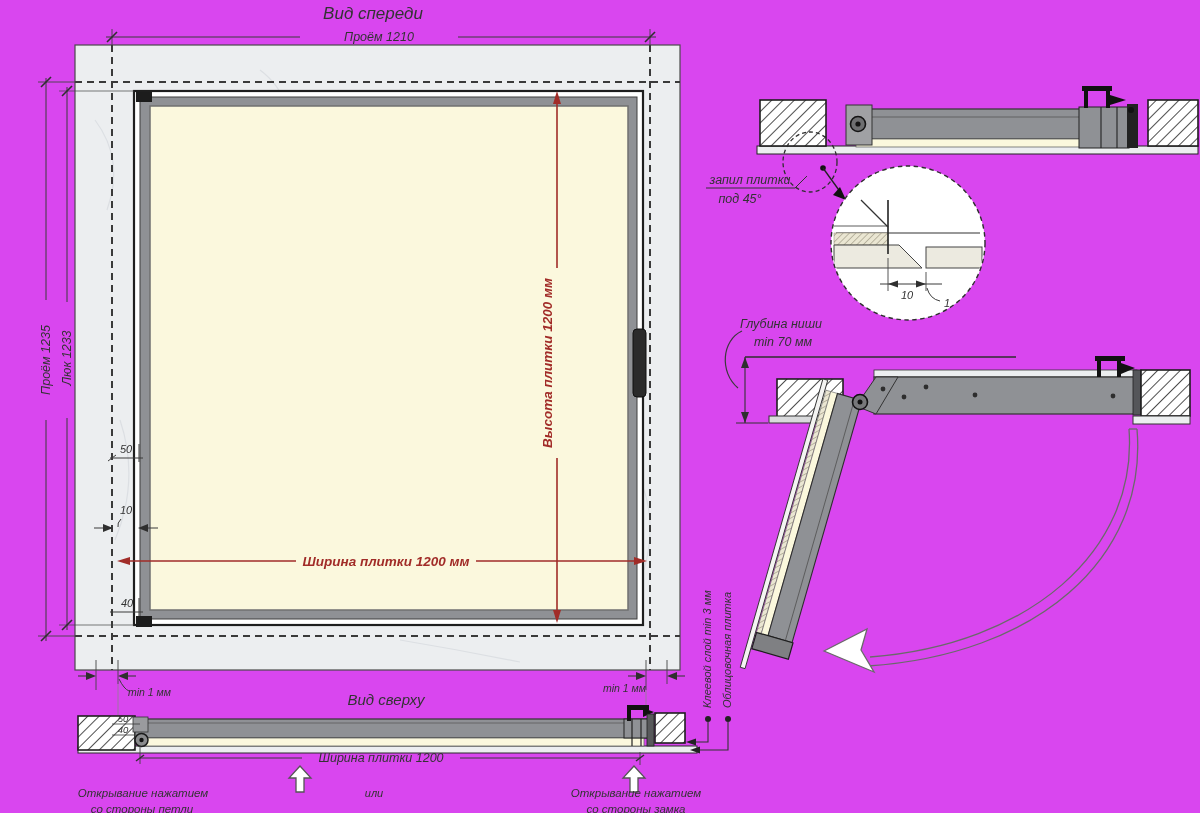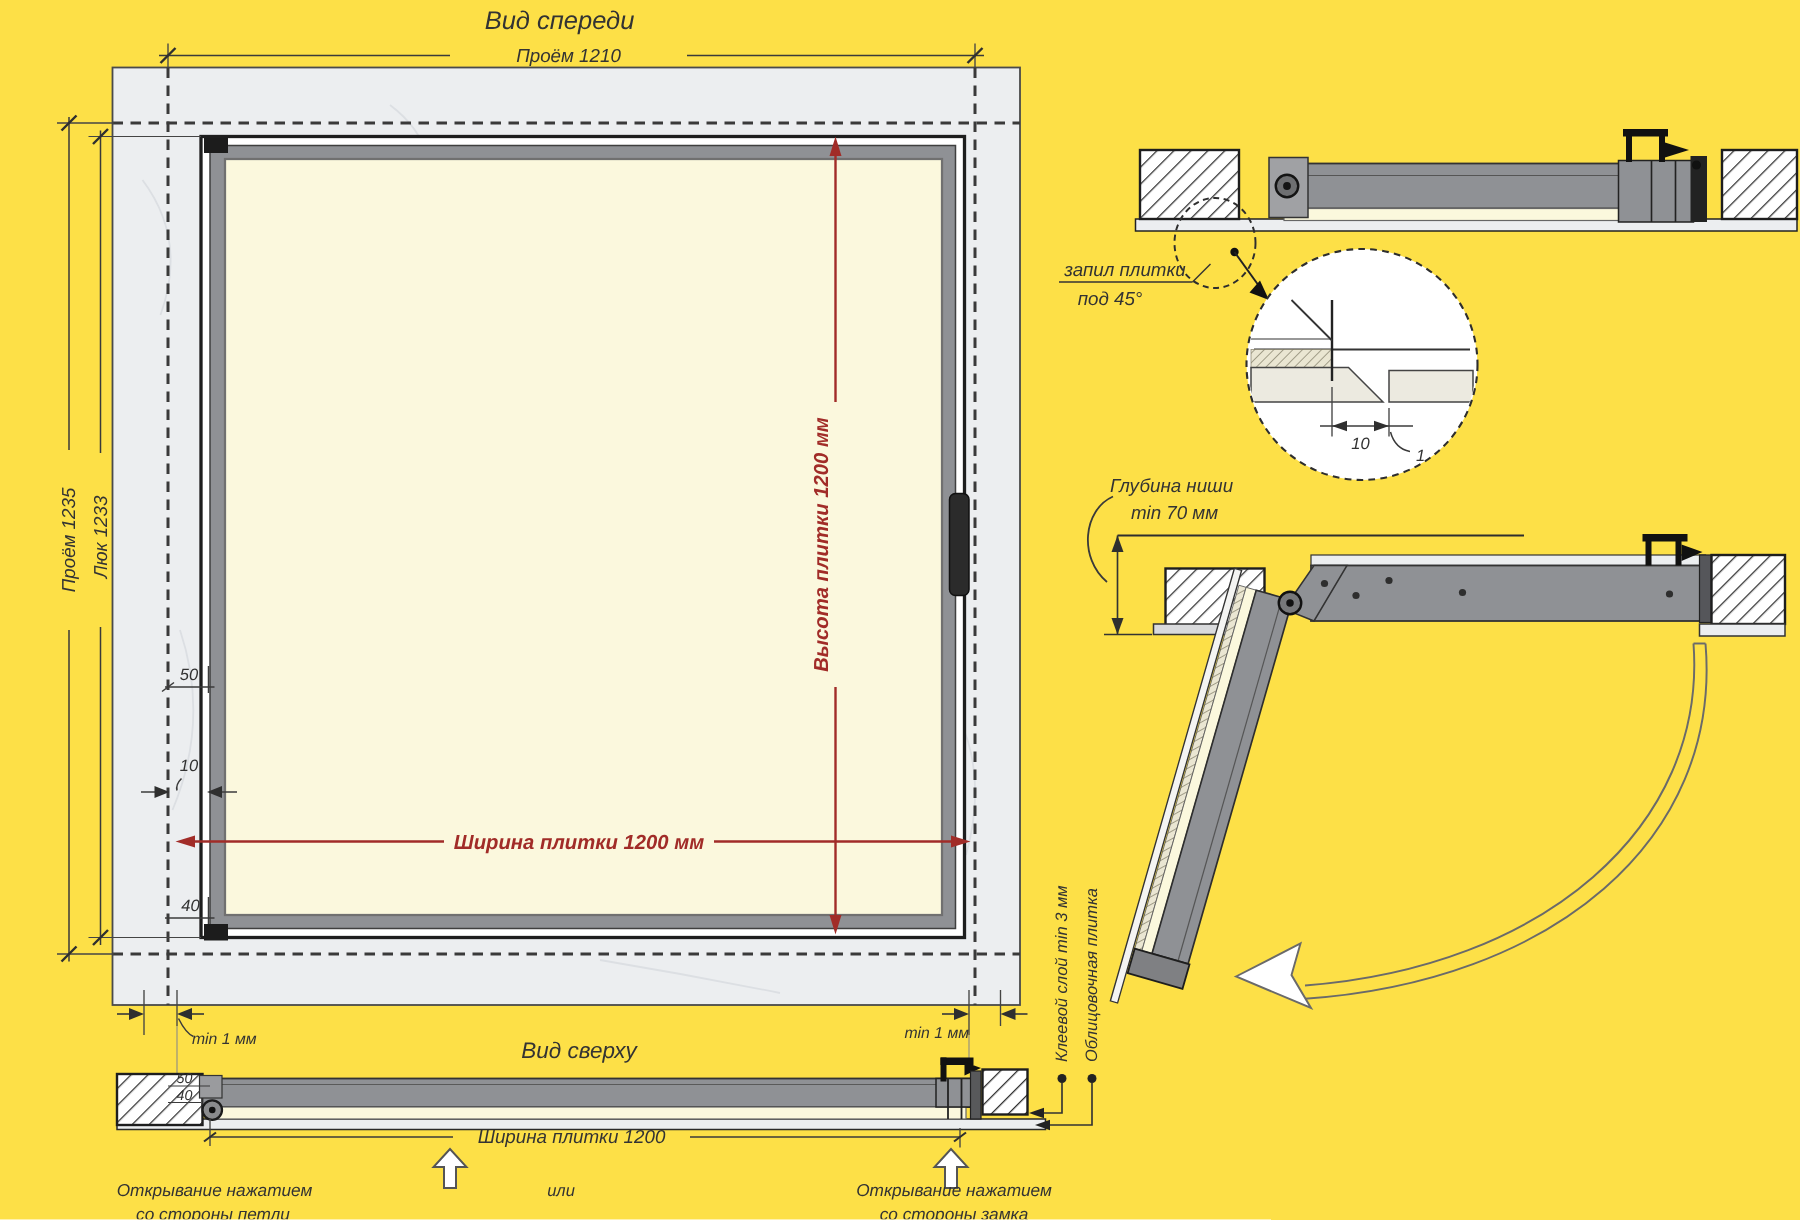--- a/index.html
+++ b/index.html
@@ -1,16 +1,16 @@
 <!DOCTYPE html>
 <html><head>
 <meta charset="utf-8">
 <style>
   html,body{margin:0;padding:0;background:#fff;}
-  .canvas{position:relative;width:1200px;height:813px;background:#fde047;overflow:hidden;
+  .canvas{position:relative;width:1200px;height:813px;background:#d946ef;overflow:hidden;
           font-family:"Liberation Sans",sans-serif;}
   svg text{font-family:"Liberation Sans",sans-serif;font-style:italic;fill:#333;}
   .t-title{font-size:17px;}
   .t-dim{font-size:12.5px;}
   .t-sm{font-size:11px;}
   .t-xs{font-size:9.5px;}
   .t-red{font-size:13.5px;font-weight:bold;fill:#a12c28;}
   .t-cap{font-size:11.5px;}
 </style>
 </head>

